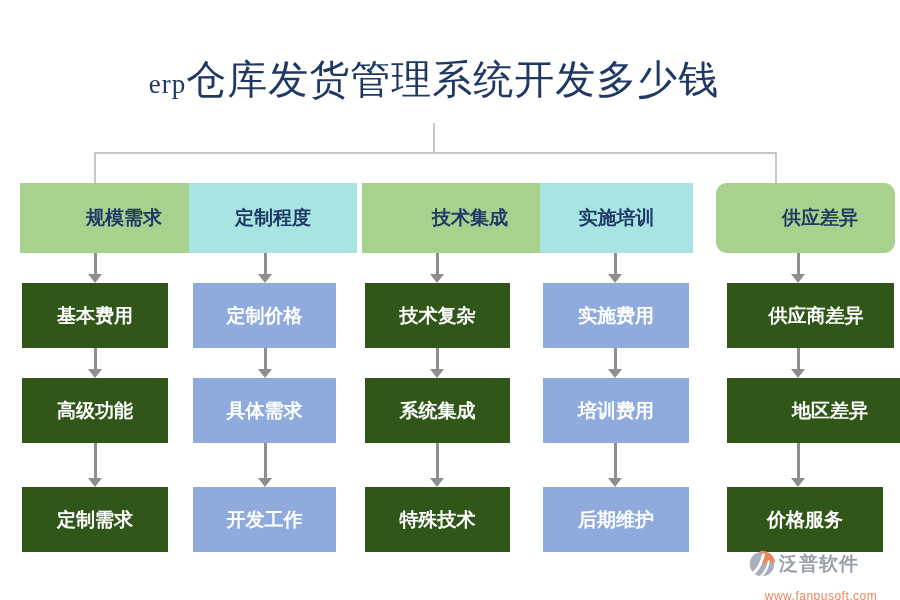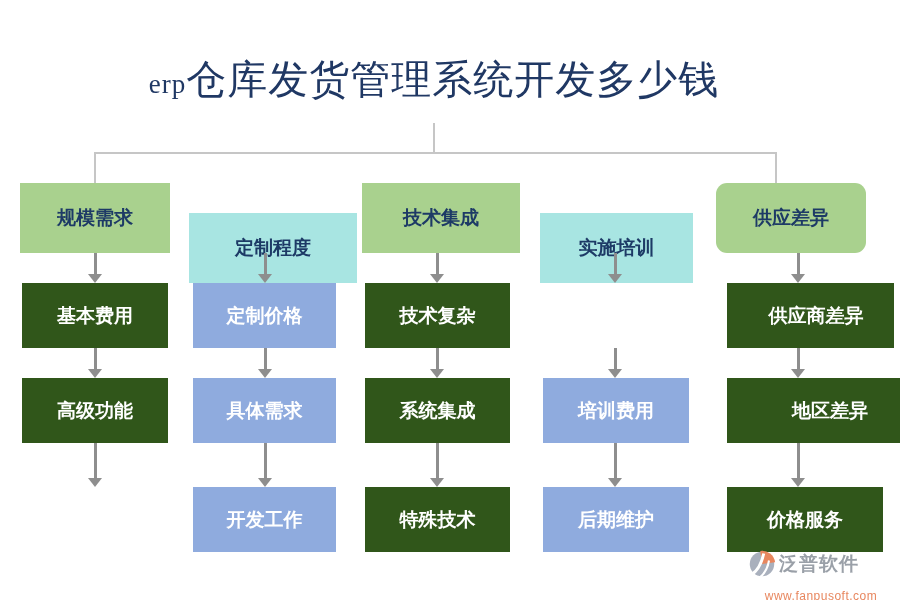--- a/index.html
+++ b/index.html
@@ -21,22 +21,22 @@
 
   .title{position:absolute;top:52px;left:0;width:868px;text-align:center;
          color:var(--title-color);font-size:40px;letter-spacing:1px;white-space:nowrap;}
   .title .prefix{font-size:27px;}
 
   .cline{position:absolute;background:var(--line);}
 
   .node{position:absolute;display:flex;align-items:center;justify-content:center;
         font-weight:bold;white-space:nowrap;}
   .hdr{height:70px;font-size:19px;color:var(--header-text);}
-  .hdr.green{background:var(--header-green);}
-  .hdr.cyan{background:var(--header-cyan);margin-top:30px;}
+  .hdr.green{background:var(--header-green);padding-left:29px;}
+  .hdr.cyan{background:var(--header-cyan);}
   .child{height:65px;font-size:19px;color:var(--child-text);}
   .child.green{background:var(--child-green);}
   .child.cyan{background:var(--child-blue);}
 
   .arrow{position:absolute;width:14px;}
   .arrow .stem{position:absolute;left:5.5px;top:0;width:3px;background:var(--arrow);}
   .arrow .head{position:absolute;left:0;bottom:0;width:0;height:0;
                border-left:7px solid transparent;border-right:7px solid transparent;
                border-top:9px solid var(--arrow);}
 
@@ -66,20 +66,21 @@
   <div class="node child green" style="left:22px;top:283px;width:146px;">基本费用</div>
   <div class="arrow" style="left:88px;top:348px;height:30px;">
       <div class="stem" style="height:22px;"></div>
       <div class="head"></div>
     </div>
   <div class="node child green" style="left:22px;top:378px;width:146px;">高级功能</div>
   <div class="arrow" style="left:88px;top:443px;height:44px;">
       <div class="stem" style="height:36px;"></div>
       <div class="head"></div>
     </div>
+  <div class="node child green" style="left:22px;top:487px;width:146px;">定制需求</div>
 
   <div class="node hdr cyan" style="left:189px;top:183px;width:168px;">定制程度</div>
   <div class="arrow" style="left:258px;top:253px;height:30px;">
       <div class="stem" style="height:22px;"></div>
       <div class="head"></div>
     </div>
   <div class="node child cyan" style="left:193px;top:283px;width:143px;">定制价格</div>
   <div class="arrow" style="left:258px;top:348px;height:30px;">
       <div class="stem" style="height:22px;"></div>
       <div class="head"></div>
@@ -106,20 +107,21 @@
       <div class="stem" style="height:36px;"></div>
       <div class="head"></div>
     </div>
   <div class="node child green" style="left:365px;top:487px;width:145px;">特殊技术</div>
 
   <div class="node hdr cyan" style="left:540px;top:183px;width:153px;">实施培训</div>
   <div class="arrow" style="left:608px;top:253px;height:30px;">
       <div class="stem" style="height:22px;"></div>
       <div class="head"></div>
     </div>
+  <div class="node child cyan" style="left:543px;top:283px;width:146px;">实施费用</div>
   <div class="arrow" style="left:608px;top:348px;height:30px;">
       <div class="stem" style="height:22px;"></div>
       <div class="head"></div>
     </div>
   <div class="node child cyan" style="left:543px;top:378px;width:146px;">培训费用</div>
   <div class="arrow" style="left:608px;top:443px;height:44px;">
       <div class="stem" style="height:36px;"></div>
       <div class="head"></div>
     </div>
   <div class="node child cyan" style="left:543px;top:487px;width:146px;">后期维护</div>

